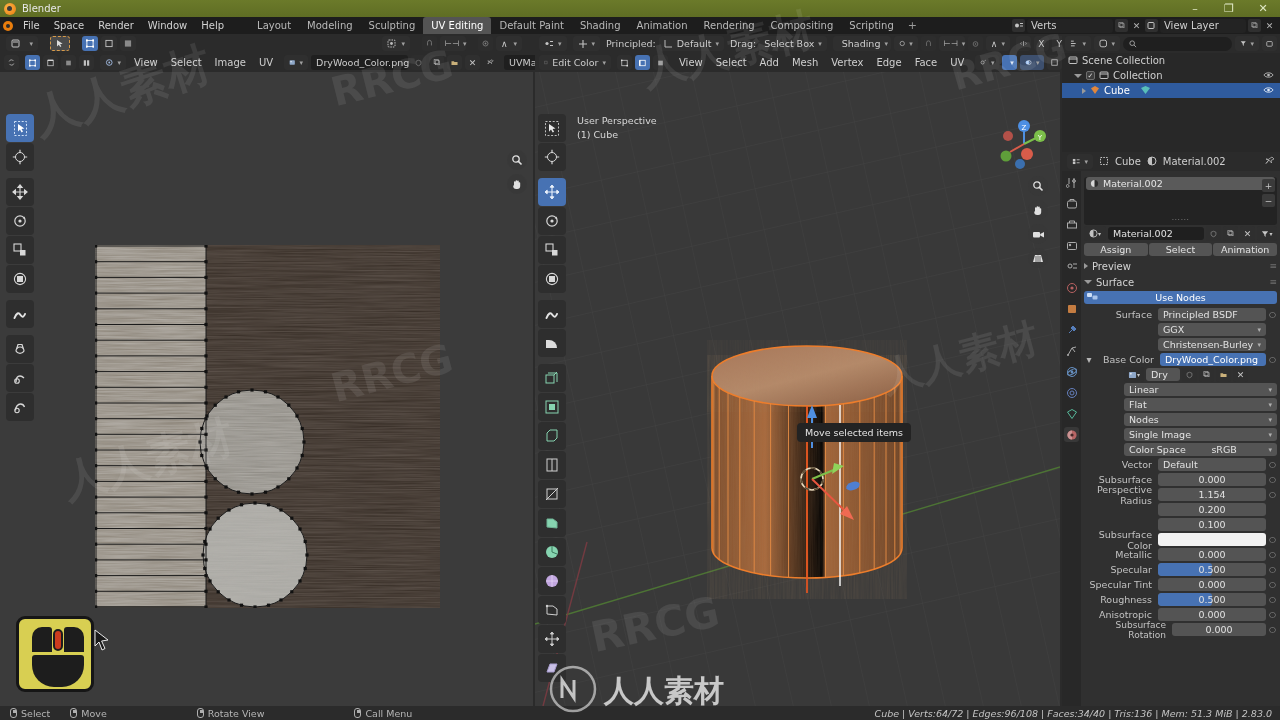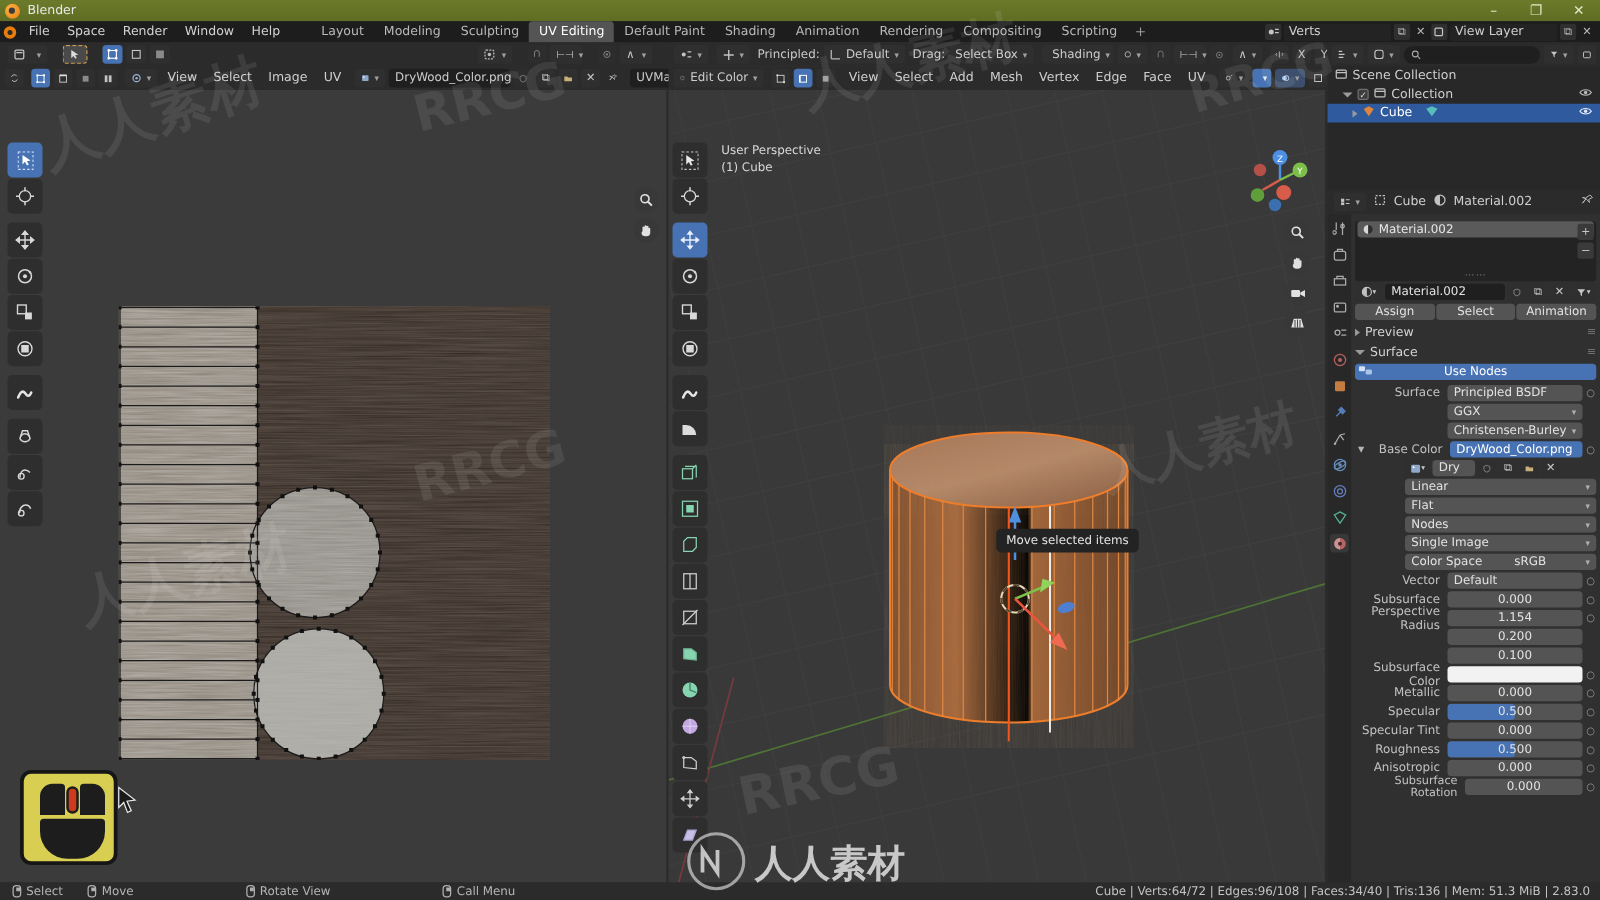--- a/index.html
+++ b/index.html
@@ -172,21 +172,21 @@
   .slider-fill { position:absolute; left:0;top:0;bottom:0; background:#4772b3; border-radius:3px;}
 
   
   .statusbar {
     position:absolute; left:0; top:706px; width:1280px; height:14px;
     background:#2b2b2b; display:flex; align-items:center; font-size:9.5px; color:#b5b5b5;
   }
   .sb-item { display:flex; align-items:center; gap:4px; }
   .mouse-ic { width:7px;height:10px;border:1px solid #b0b0b0;border-radius:3px;position:relative;}
   .mouse-ic:before{content:"";position:absolute;left:2px;top:1px;width:3px;height:3px;background:#b0b0b0;}
-  .sb-right { margin-left:auto; padding-right:8px; color:#c3c3c3;}
+  .sb-right { margin-left:auto; padding-right:8px; color:#c3c3c3;font-style:italic;}
 
   
   .wm { position:absolute; color:rgba(255,255,255,.085); font-weight:bold; pointer-events:none;
         font-family:"DejaVu Sans",sans-serif; user-select:none; z-index:20;}
 </style>
 </head>
 <body>
 
 <div id="app">
 

